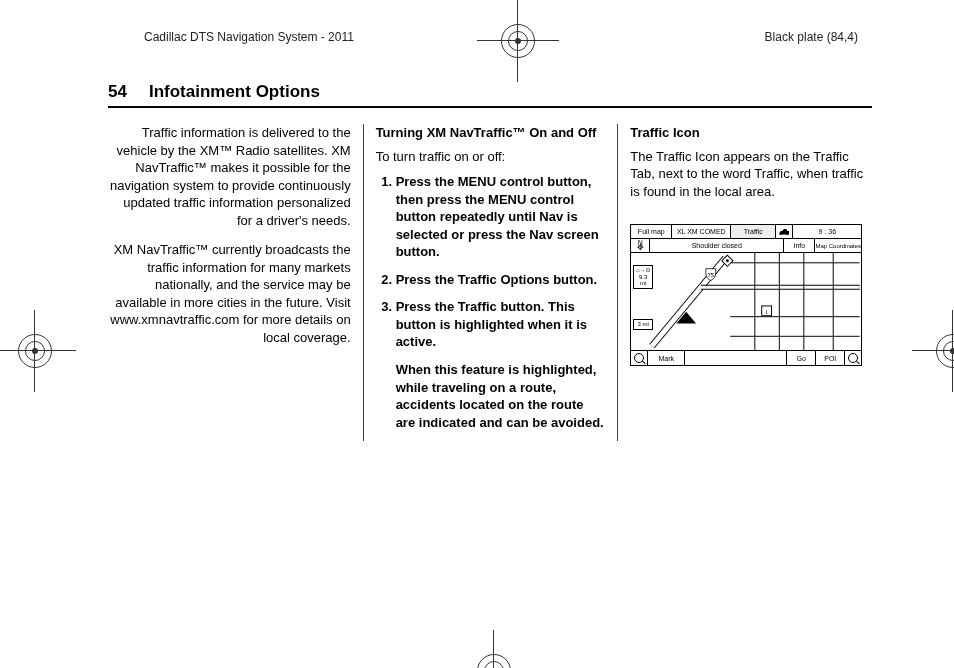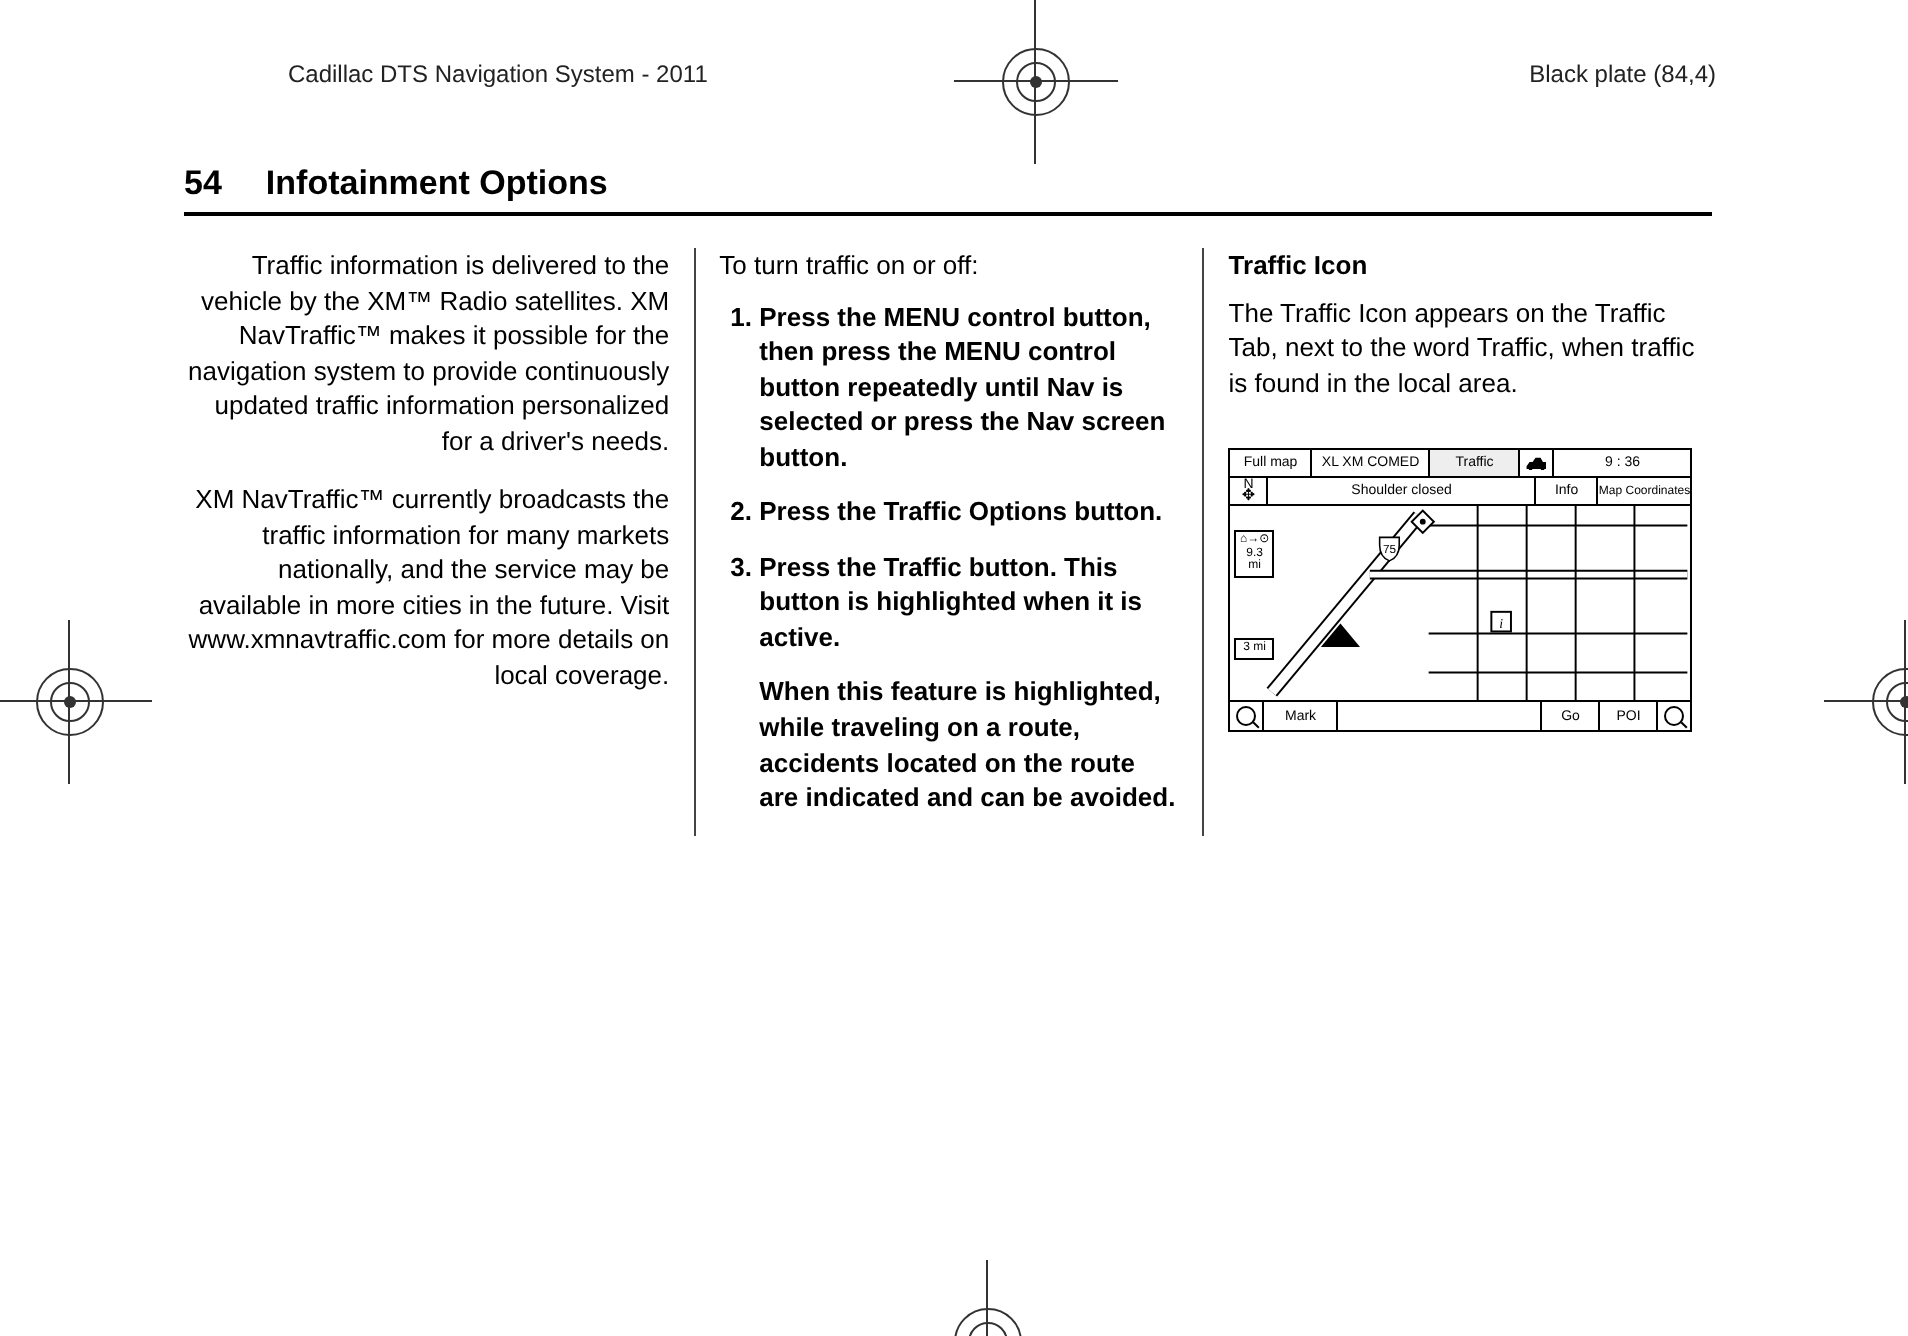--- a/index.html
+++ b/index.html
@@ -54,21 +54,21 @@
     color: #222;
     display: flex;
     justify-content: space-between;
     align-items: center;
     margin-left: 48px;
   }
   .top-header .center-reg { position: absolute; left:50%; top:-6px; transform: translateX(-50%); }
 
   .content-frame {
     position: absolute;
-    left: 92px;
+    left: 108px;
     top: 82px;
     width: 764px;
   }
   .page-heading-row {
     display: flex;
     align-items: baseline;
     border-bottom: 2px solid #000;
     padding-bottom: 4px;
     margin-bottom: 16px;
   }
@@ -274,20 +274,21 @@
     </div>
 
     <div class="columns">
 
       <div class="col">
         <p class="para">Traffic information is delivered to the vehicle by the XM™ Radio satellites. XM NavTraffic™ makes it possible for the navigation system to provide continuously updated traffic information personalized for a driver's needs.</p>
         <p class="para">XM NavTraffic™ currently broadcasts the traffic information for many markets nationally, and the service may be available in more cities in the future. Visit www.xmnavtraffic.com for more details on local coverage.</p>
       </div>
 
       <div class="col">
+        <p class="sub-head">Turning XM NavTraffic™ On and Off</p>
         <p class="para" style="margin-bottom:8px">To turn traffic on or off:</p>
         <ol class="steps">
           <li>Press the MENU control button, then press the MENU control button repeatedly until Nav is selected or press the Nav screen button.</li>
           <li>Press the Traffic Options button.</li>
           <li>
             <span>Press the Traffic button. This button is highlighted when it is active.</span>
             <p class="step-para">When this feature is highlighted, while traveling on a route, accidents located on the route are indicated and can be avoided.</p>
           </li>
         </ol>
       </div>

